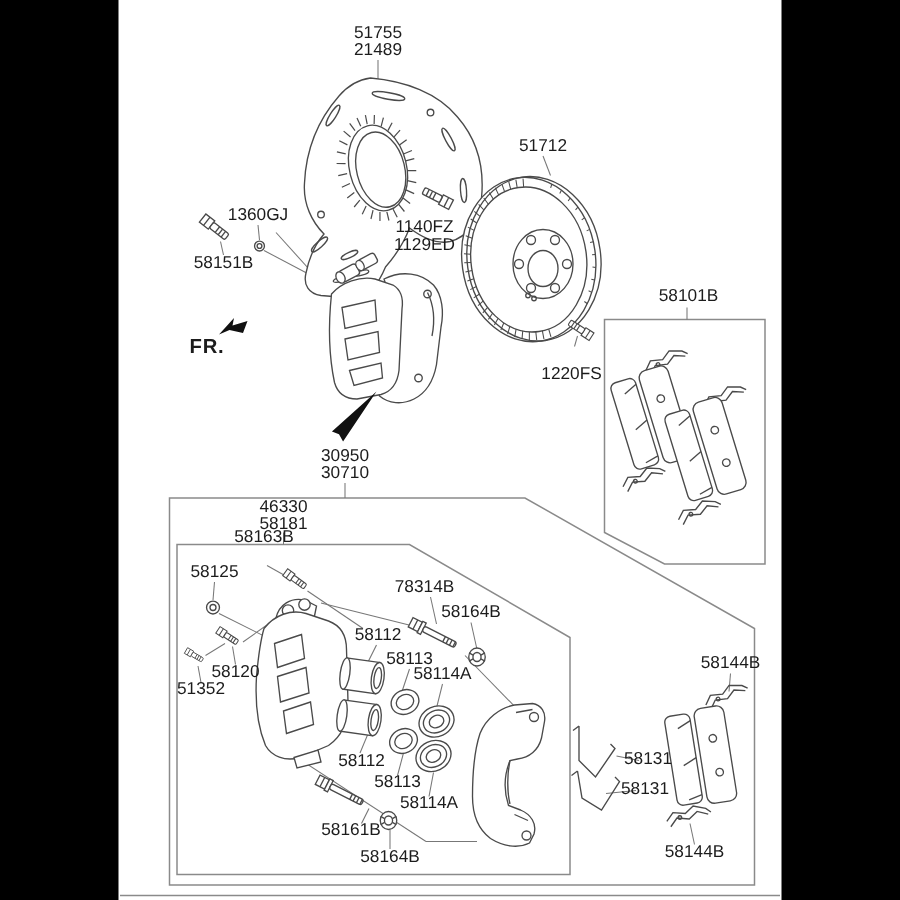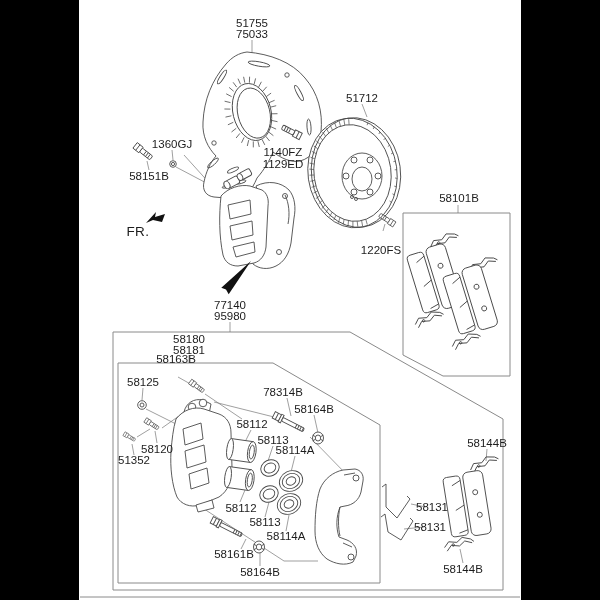--- a/index.html
+++ b/index.html
@@ -2,21 +2,21 @@
 <html><head>
 <meta charset="utf-8">
 <style>
   html,body{margin:0;padding:0;background:#000;}
   #stage{position:relative;width:537px;height:600px;background:#000;overflow:hidden;
          font-family:"Liberation Sans", sans-serif;}
   #panel{position:absolute;left:79px;top:0;width:442px;height:600px;background:#ffffff;}
   #art{position:absolute;left:79px;top:0;width:442px;height:600px;}
   .lbl{position:absolute;transform:translate(-50%,-50%);font-size:11.5px;color:#1c1c1c;
        white-space:nowrap;line-height:11px;}
-  .lbl.bold{font-weight:normal;font-size:13.5px;letter-spacing:0.5px;text-align:center;}
+  .lbl.bold{font-weight:bold;font-size:13.5px;letter-spacing:0.5px;text-align:center;}
   svg{display:block;}
   .part{fill:#ffffff;stroke:#4a4a4a;stroke-width:0.9;}
   .ln{fill:none;stroke:#4a4a4a;stroke-width:0.9;}
   .thin{fill:none;stroke:#777;stroke-width:0.7;}
   .box{fill:none;stroke:#8a8a8a;stroke-width:1;}
   .solid{fill:#111;stroke:none;}
 </style>
 </head>
 <body>
 
@@ -347,32 +347,32 @@
     </g>
 
     <g>
       <use href="#clip" transform="translate(484,463) rotate(-20)"></use>
       <use href="#pad" transform="translate(471,504) rotate(-9)"></use>
       <use href="#clip" transform="translate(459,543) rotate(-10)"></use>
     </g>
   </svg>
 
   <span class="lbl" style="left:252px;top:23px">51755</span>
-  <span class="lbl" style="left:252px;top:34px">75033</span>
+  <span class="lbl" style="left:252px;top:34px">21489</span>
   <span class="lbl" style="left:362px;top:98px">51712</span>
   <span class="lbl" style="left:172px;top:144px">1360GJ</span>
   <span class="lbl" style="left:149px;top:176px">58151B</span>
   <span class="lbl" style="left:283px;top:152px">1140FZ</span>
   <span class="lbl" style="left:283px;top:164px">1129ED</span>
   <span class="lbl" style="left:381px;top:250px">1220FS</span>
   <span class="lbl" style="left:459px;top:198px">58101B</span>
   <span class="lbl bold" style="left:138px;top:231px">FR.</span>
-  <span class="lbl" style="left:230px;top:305px">77140</span>
-  <span class="lbl" style="left:230px;top:316px">95980</span>
-  <span class="lbl" style="left:189px;top:339px">58180</span>
+  <span class="lbl" style="left:230px;top:305px">30950</span>
+  <span class="lbl" style="left:230px;top:316px">30710</span>
+  <span class="lbl" style="left:189px;top:339px">46330</span>
   <span class="lbl" style="left:189px;top:350px">58181</span>
   <span class="lbl" style="left:176px;top:359px">58163B</span>
   <span class="lbl" style="left:143px;top:382px">58125</span>
   <span class="lbl" style="left:283px;top:392px">78314B</span>
   <span class="lbl" style="left:314px;top:409px">58164B</span>
   <span class="lbl" style="left:252px;top:424px">58112</span>
   <span class="lbl" style="left:273px;top:440px">58113</span>
   <span class="lbl" style="left:295px;top:450px">58114A</span>
   <span class="lbl" style="left:157px;top:449px">58120</span>
   <span class="lbl" style="left:134px;top:460px">51352</span>

